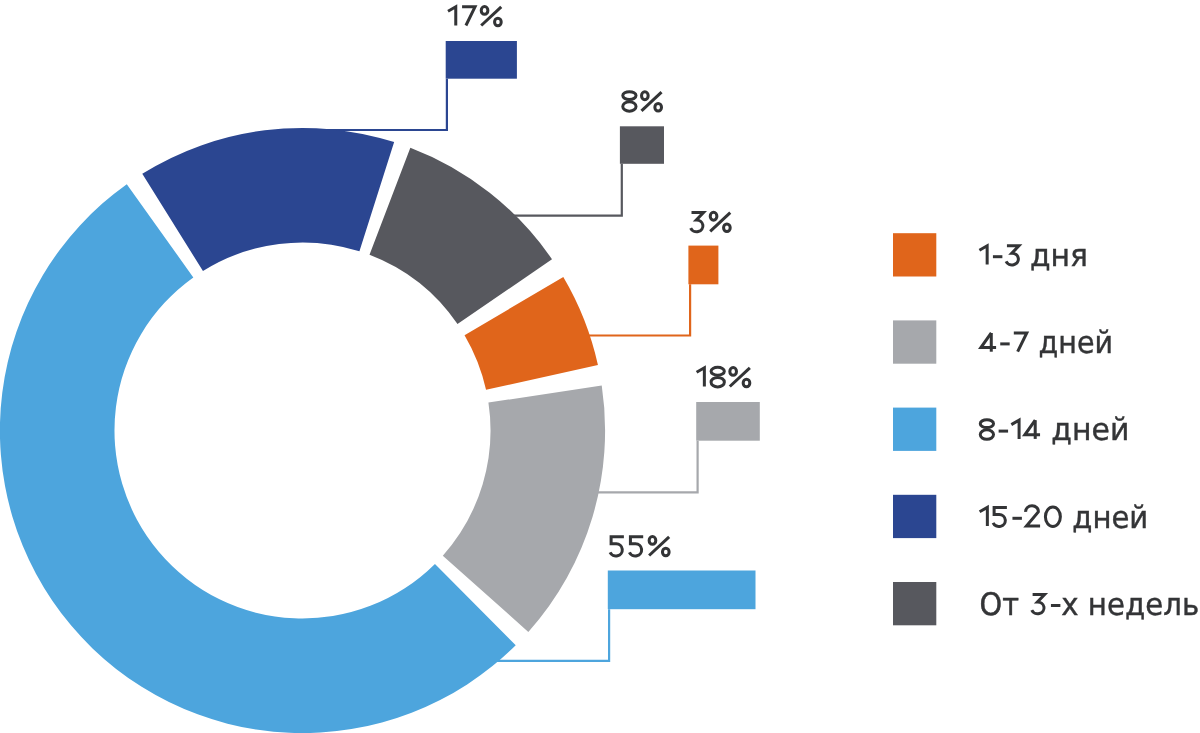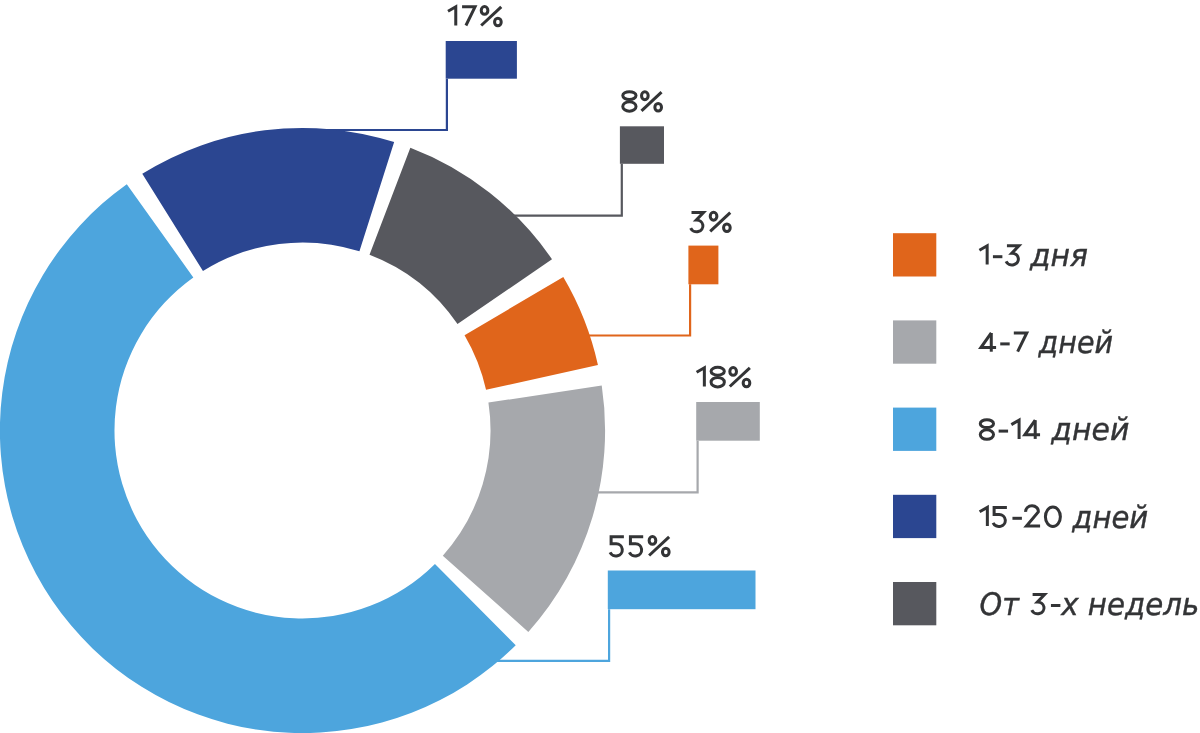--- a/index.html
+++ b/index.html
@@ -2,21 +2,21 @@
 <html><head>
 <meta charset="utf-8">
 <title>Donut chart</title>
 <style>
   html,body{margin:0;padding:0;}
   body{
     width:1200px;height:733px;background:#ffffff;
     font-family:"DejaVu Sans", sans-serif;
     overflow:hidden;
   }
-  #stage{position:relative;width:1200px;height:733px;background:#ffffff;font-style:italic;}
+  #stage{position:relative;width:1200px;height:733px;background:#ffffff;}
   svg#chart{position:absolute;left:0;top:0;width:1200px;height:733px;display:block;}
   text.cyr{
     font-family:"DejaVu Sans", sans-serif;
     font-size:31px;
     font-weight:400;
     fill:#333436;
     stroke:#333436;
     stroke-width:0.42px;
     paint-order:stroke fill;
     text-rendering:geometricPrecision;

